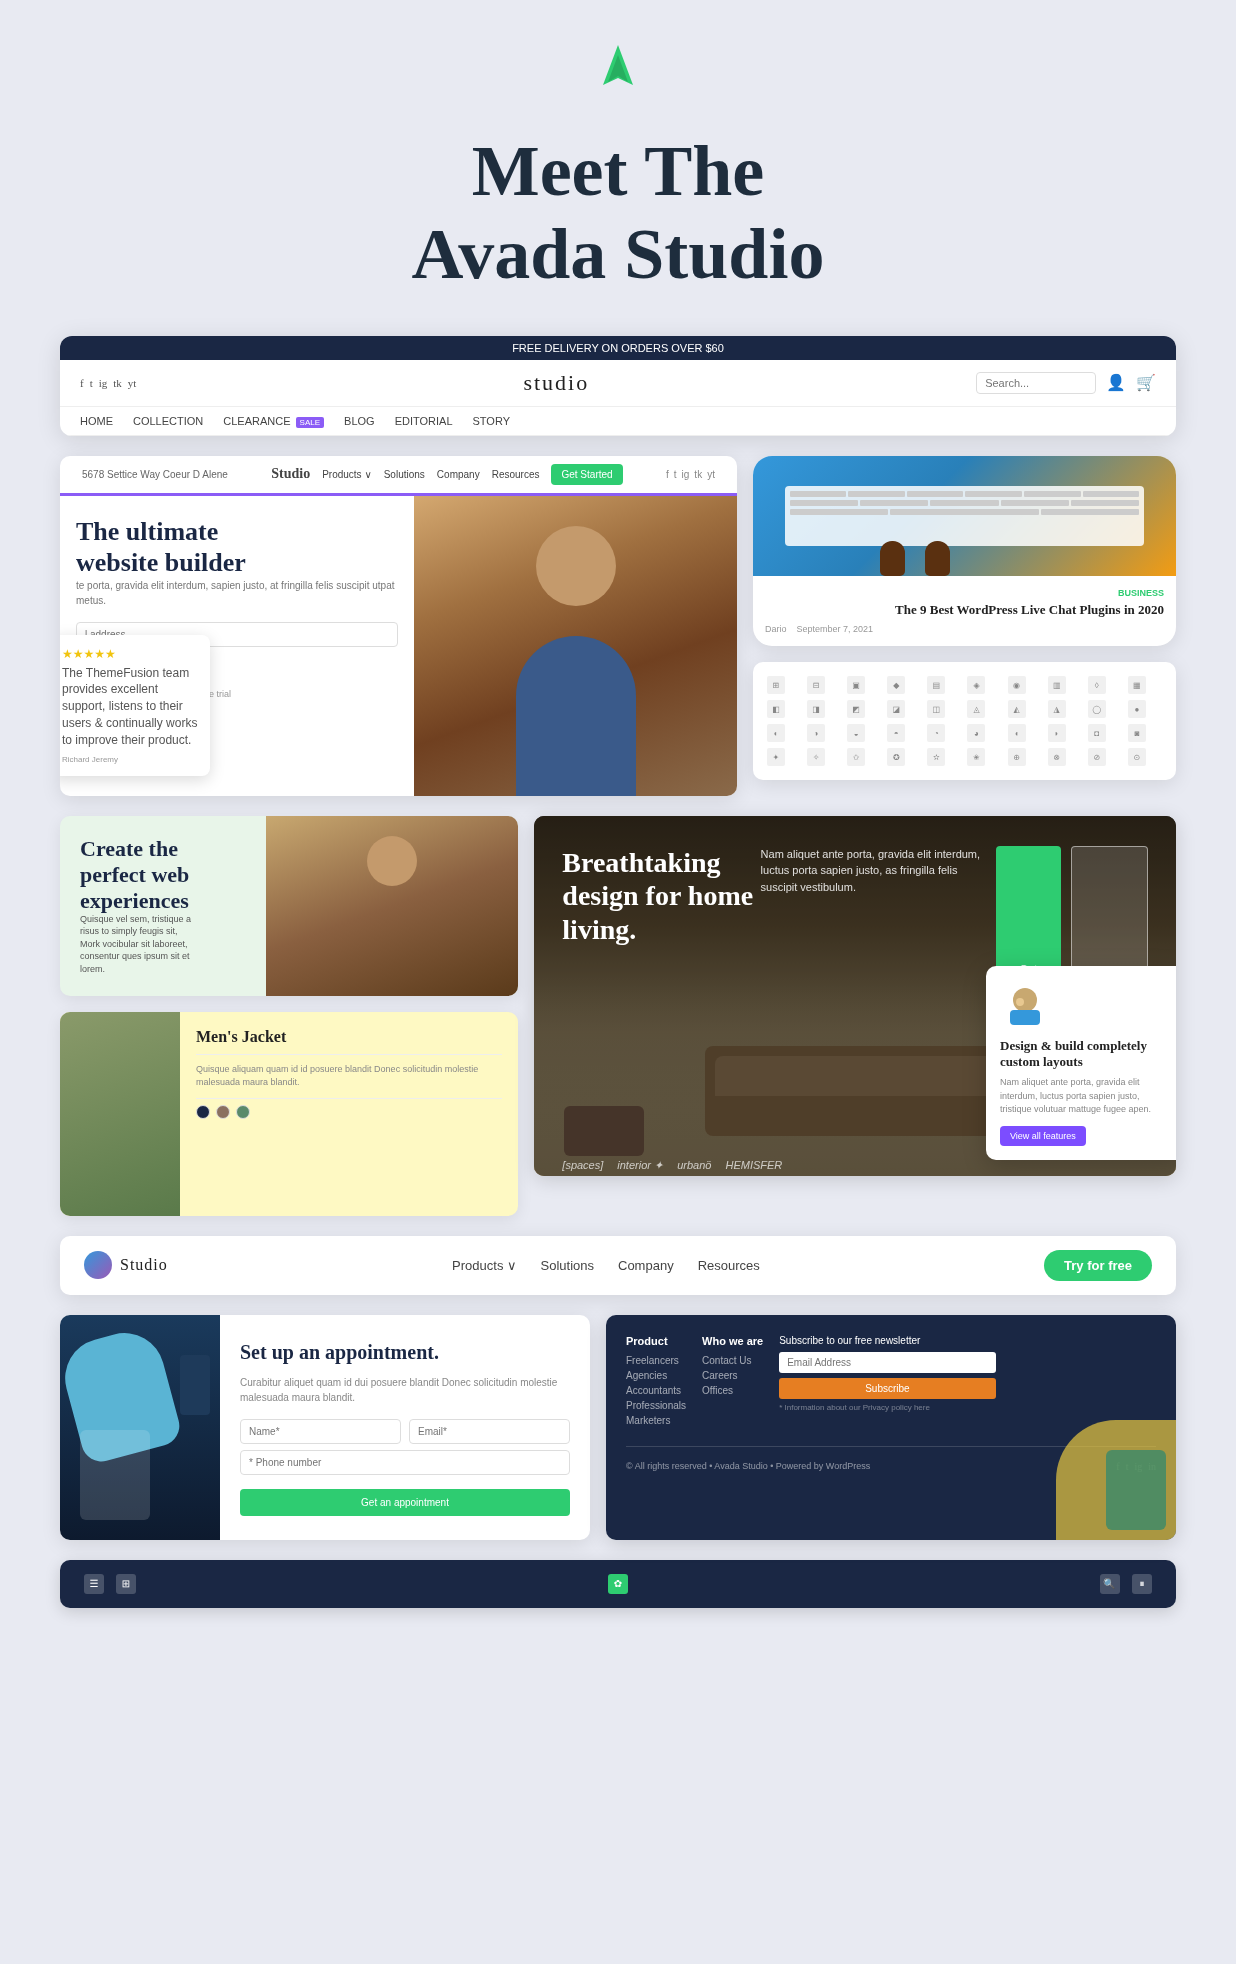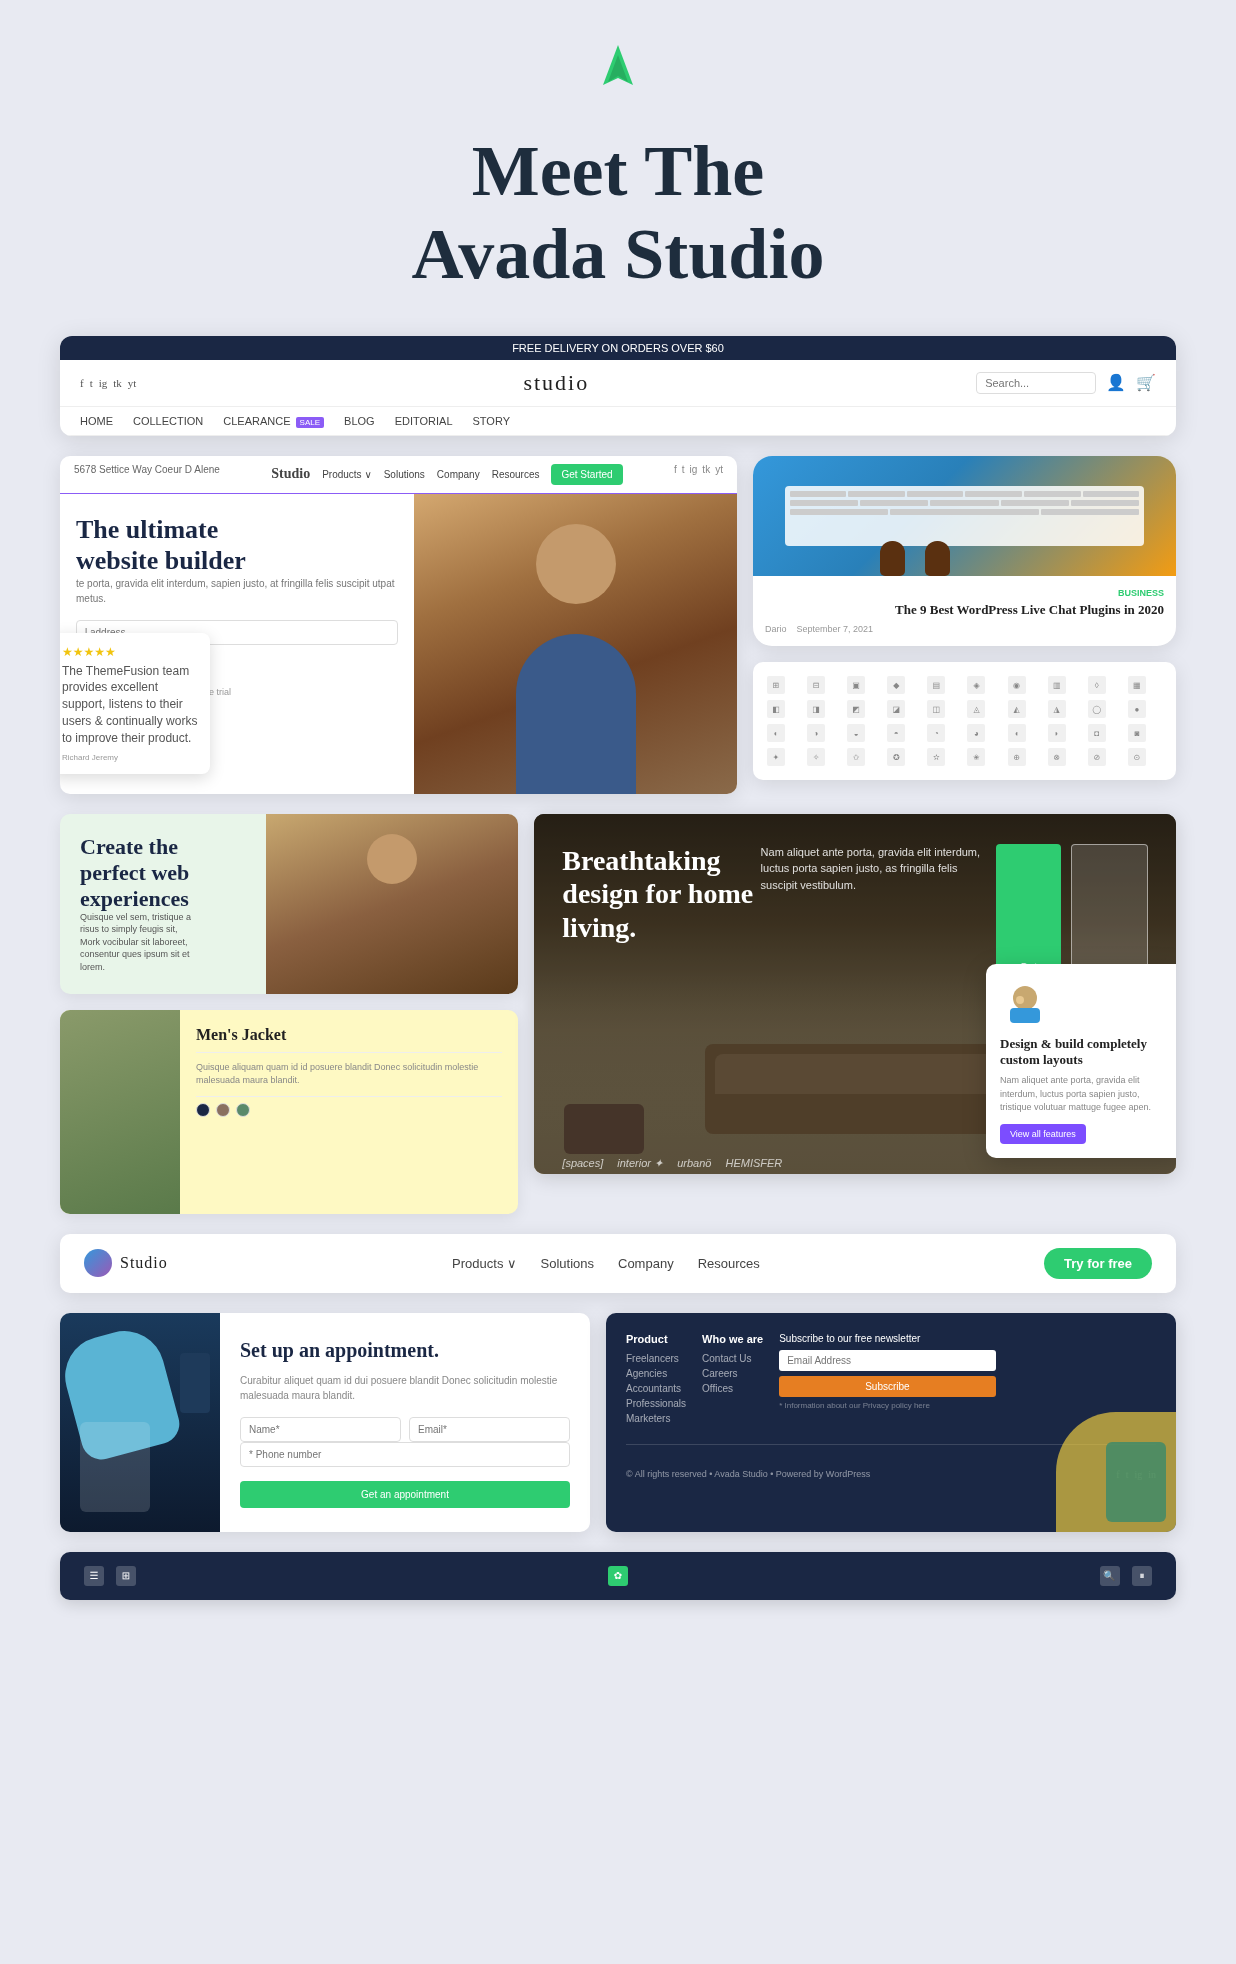--- a/index.html
+++ b/index.html
@@ -125,23 +125,24 @@
     .mockup-builder {
       flex: 1.6;
       background: white;
       border-radius: 10px;
       overflow: hidden;
       box-shadow: 0 4px 20px rgba(0,0,0,0.1);
       padding: 0;
     }
     .builder-topbar {
       display: flex;
+      align-items: center;
       justify-content: space-between;
-      padding: 8px 14px;
-      border-bottom: 1px solid #8b5cf6;
+      padding: 8px 22px;
+      border-bottom: 3px solid #8b5cf6;
       font-size: 10px;
       font-family: sans-serif;
       color: #555;
     }
     .builder-address { font-size: 10px; color: #666; }
     .builder-nav-items {
       display: flex;
       gap: 12px;
       font-size: 10px;
       color: #444;
@@ -597,20 +598,21 @@
     .appointment-desc {
       font-size: 10px;
       color: #888;
       font-family: sans-serif;
       line-height: 1.5;
       margin-bottom: 14px;
     }
     .appointment-form-row {
       display: flex;
       gap: 8px;
+      margin-bottom: 6px;
     }
     .appointment-input {
       flex: 1;
       border: 1px solid #ddd;
       border-radius: 4px;
       padding: 6px 8px;
       font-size: 10px;
       font-family: sans-serif;
       color: #aaa;
     }
@@ -678,21 +680,21 @@
       border: none;
       border-radius: 3px;
       padding: 5px 10px;
       font-size: 10px;
       font-family: sans-serif;
       cursor: pointer;
       width: 100%;
     }
     .footer-bottom {
       border-top: 1px solid rgba(255,255,255,0.15);
-      padding-top: 24px;
+      padding-top: 14px;
       display: flex;
       justify-content: space-between;
       align-items: center;
     }
     .footer-bottom-text {
       font-size: 9px;
       color: rgba(255,255,255,0.5);
       font-family: sans-serif;
     }
     .footer-social {

